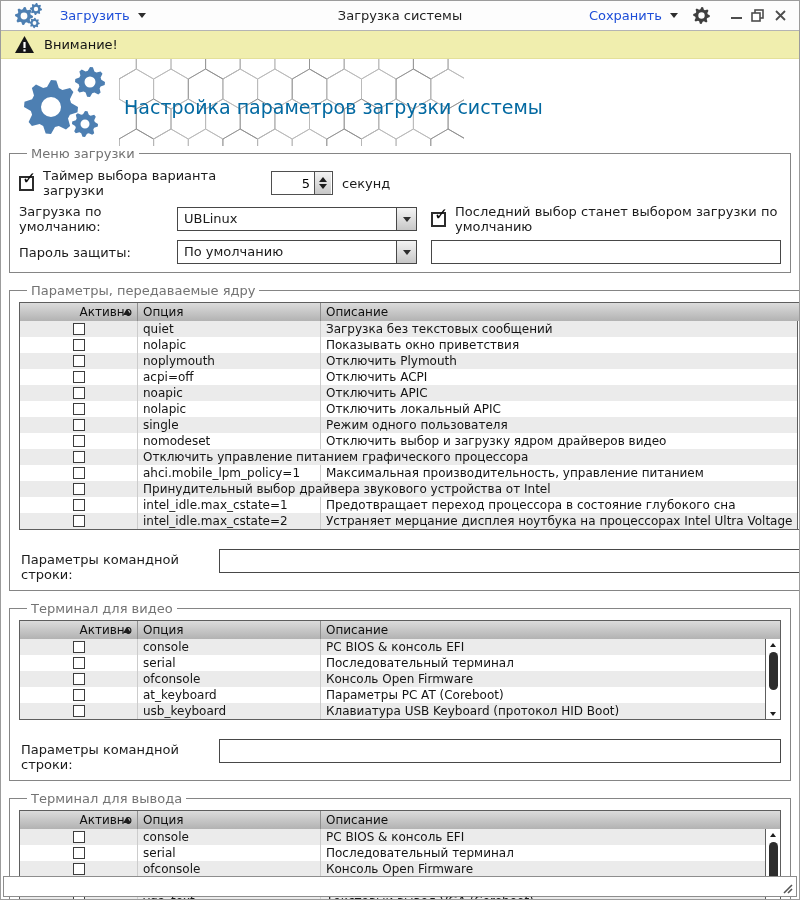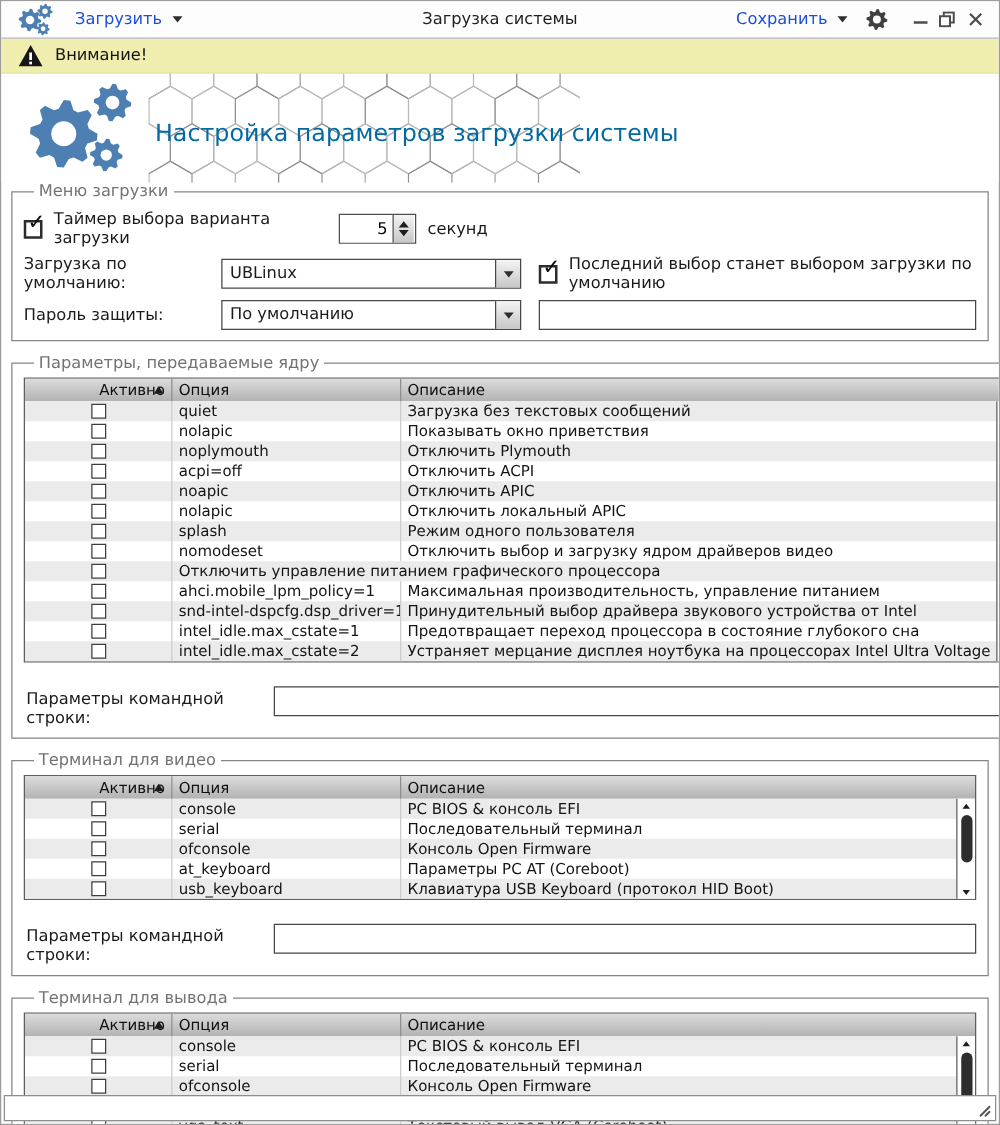--- a/index.html
+++ b/index.html
@@ -316,21 +316,21 @@
           <div class="td td-active">
             <span class="cbs"></span>
           </div>
           <div class="td td-option">nolapic</div>
           <div class="td td-desc">Отключить локальный APIC</div>
         </div>
         <div class="tr alt">
           <div class="td td-active">
             <span class="cbs"></span>
           </div>
-          <div class="td td-option">splash</div>
+          <div class="td td-option">single</div>
           <div class="td td-desc">Режим одного пользователя</div>
         </div>
         <div class="tr">
           <div class="td td-active">
             <span class="cbs"></span>
           </div>
           <div class="td td-option">nomodeset</div>
           <div class="td td-desc">Отключить выбор и загрузку ядром драйверов видео</div>
         </div>
         <div class="tr alt">
@@ -343,21 +343,20 @@
           <div class="td td-active">
             <span class="cbs"></span>
           </div>
           <div class="td td-option">ahci.mobile_lpm_policy=1</div>
           <div class="td td-desc">Максимальная производительность, управление питанием</div>
         </div>
         <div class="tr alt">
           <div class="td td-active">
             <span class="cbs"></span>
           </div>
-          <div class="td td-option">snd-intel-dspcfg.dsp_driver=1</div>
           <div class="td td-desc">Принудительный выбор драйвера звукового устройства от Intel</div>
         </div>
         <div class="tr">
           <div class="td td-active">
             <span class="cbs"></span>
           </div>
           <div class="td td-option">intel_idle.max_cstate=1</div>
           <div class="td td-desc">Предотвращает переход процессора в состояние глубокого сна</div>
         </div>
         <div class="tr alt">

